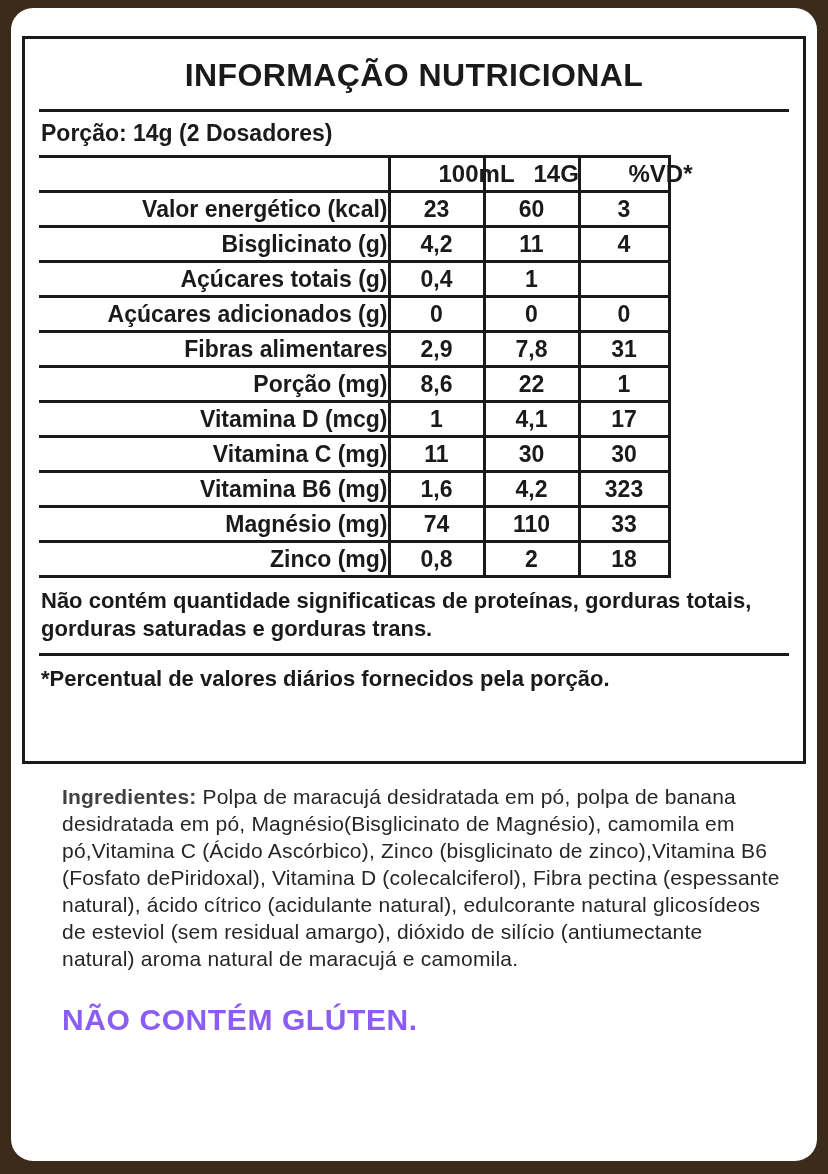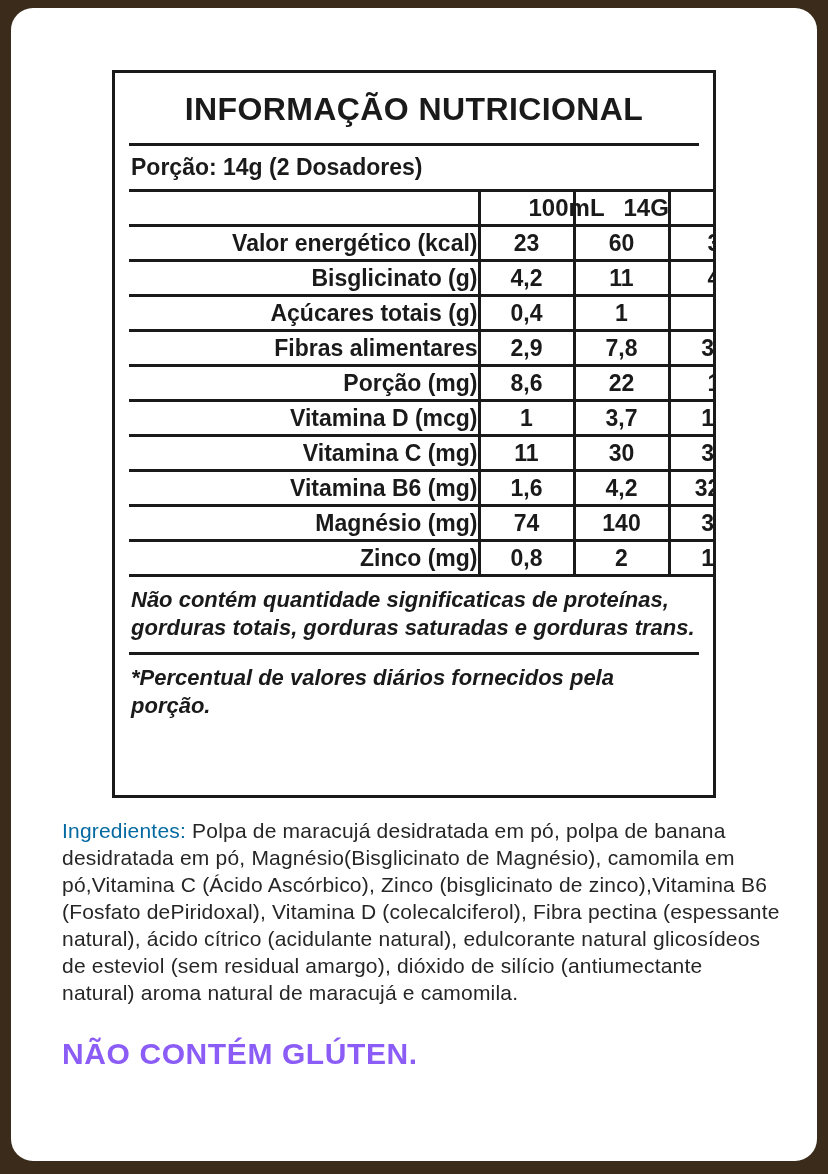--- a/index.html
+++ b/index.html
@@ -18,23 +18,23 @@
   }
   .sheet {
     position: absolute;
     left: 11px; top: 8px; right: 11px; bottom: 13px;
     background: var(--sheet);
     border-radius: 22px;
     overflow: hidden;
   }
   
   .nutri-box {
-    width: 604px;
+    width: 784px;
     height: 728px;
-    margin: 62px auto 0 auto;
+    margin: 28px auto 0 auto;
     border: 3px solid var(--ink);
     overflow: hidden;
   }
   .nutri-title {
     font-size: 32px;
     font-weight: 800;
     letter-spacing: 0.4px;
     text-align: center;
     padding: 17px 0 15px 0;
     line-height: 38px;
@@ -81,35 +81,34 @@
     font-weight: 600;
   }
   .ind-1 { padding-left: 19px; }
   .ind-2 { padding-left: 31px; }
   .note {
     margin: 0 14px;
     padding: 9px 2px 10px 2px;
     font-size: 22px;
     font-weight: 600;
     line-height: 28px;
-    font-style: italic;
   }
   .note.ruled { border-top: 3px solid var(--ink); }
   
   .ingredients {
     margin: 19px 36px 0 51px;
     font-size: 21px;
     line-height: 27px;
     letter-spacing: 0.2px;
     color: #262626;
     font-weight: 400;
   }
   .ing-label {
-    font-weight: 400;
-    color: #0369a1;
+    font-weight: 700;
+    color: #404040;
   }
   
   .gluten {
     margin: 31px 0 0 51px;
     font-size: 30px;
     font-weight: 600;
     letter-spacing: 0.6px;
     color: #8b5cf6;
   }
 </style>
@@ -152,53 +151,59 @@
           <td class="cell-num">11</td>
           <td class="cell-num last">4</td>
         </tr>
         <tr>
           <td class="cell-label ind-1">Açúcares totais (g)</td>
           <td class="cell-num">0,4</td>
           <td class="cell-num">1</td>
           <td class="cell-num last"></td>
         </tr>
         <tr>
+          <td class="cell-label ind-2">Açúcares adicionados (g)</td>
+          <td class="cell-num">0</td>
+          <td class="cell-num">0</td>
+          <td class="cell-num last">0</td>
+        </tr>
+        <tr>
           <td class="cell-label">Fibras alimentares</td>
           <td class="cell-num">2,9</td>
           <td class="cell-num">7,8</td>
           <td class="cell-num last">31</td>
         </tr>
         <tr>
           <td class="cell-label">Porção (mg)</td>
           <td class="cell-num">8,6</td>
           <td class="cell-num">22</td>
           <td class="cell-num last">1</td>
         </tr>
         <tr>
           <td class="cell-label">Vitamina D (mcg)</td>
           <td class="cell-num">1</td>
-          <td class="cell-num">3,7</td>
+          <td class="cell-num">4,1</td>
           <td class="cell-num last">17</td>
         </tr>
         <tr>
           <td class="cell-label">Vitamina C (mg)</td>
           <td class="cell-num">11</td>
           <td class="cell-num">30</td>
           <td class="cell-num last">30</td>
         </tr>
         <tr>
           <td class="cell-label">Vitamina B6 (mg)</td>
           <td class="cell-num">1,6</td>
           <td class="cell-num">4,2</td>
           <td class="cell-num last">323</td>
         </tr>
         <tr>
           <td class="cell-label">Magnésio (mg)</td>
           <td class="cell-num">74</td>
-          <td class="cell-num">140</td>
+          <td class="cell-num">110</td>
           <td class="cell-num last">33</td>
         </tr>
         <tr>
           <td class="cell-label">Zinco (mg)</td>
           <td class="cell-num">0,8</td>
           <td class="cell-num">2</td>
           <td class="cell-num last">18</td>
         </tr>
       </tbody>
     </table>

